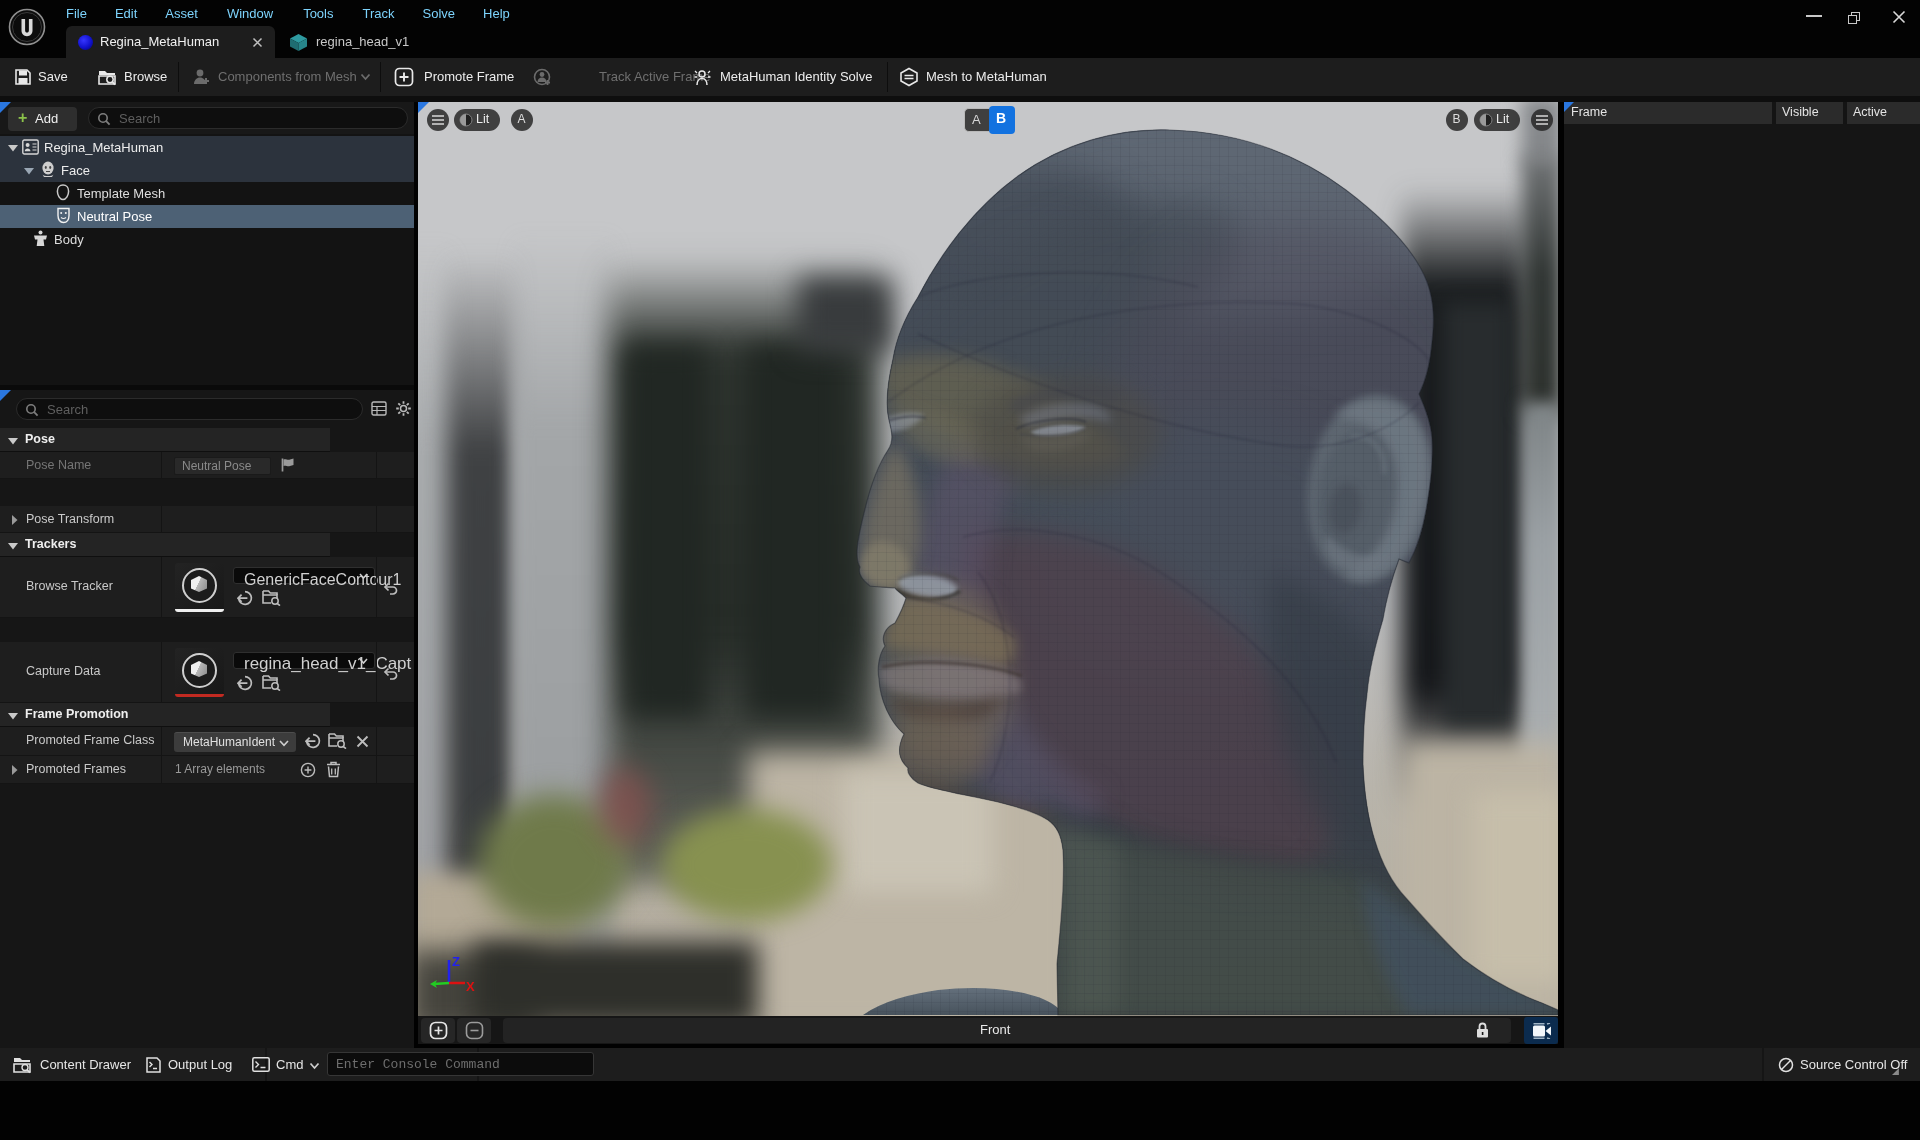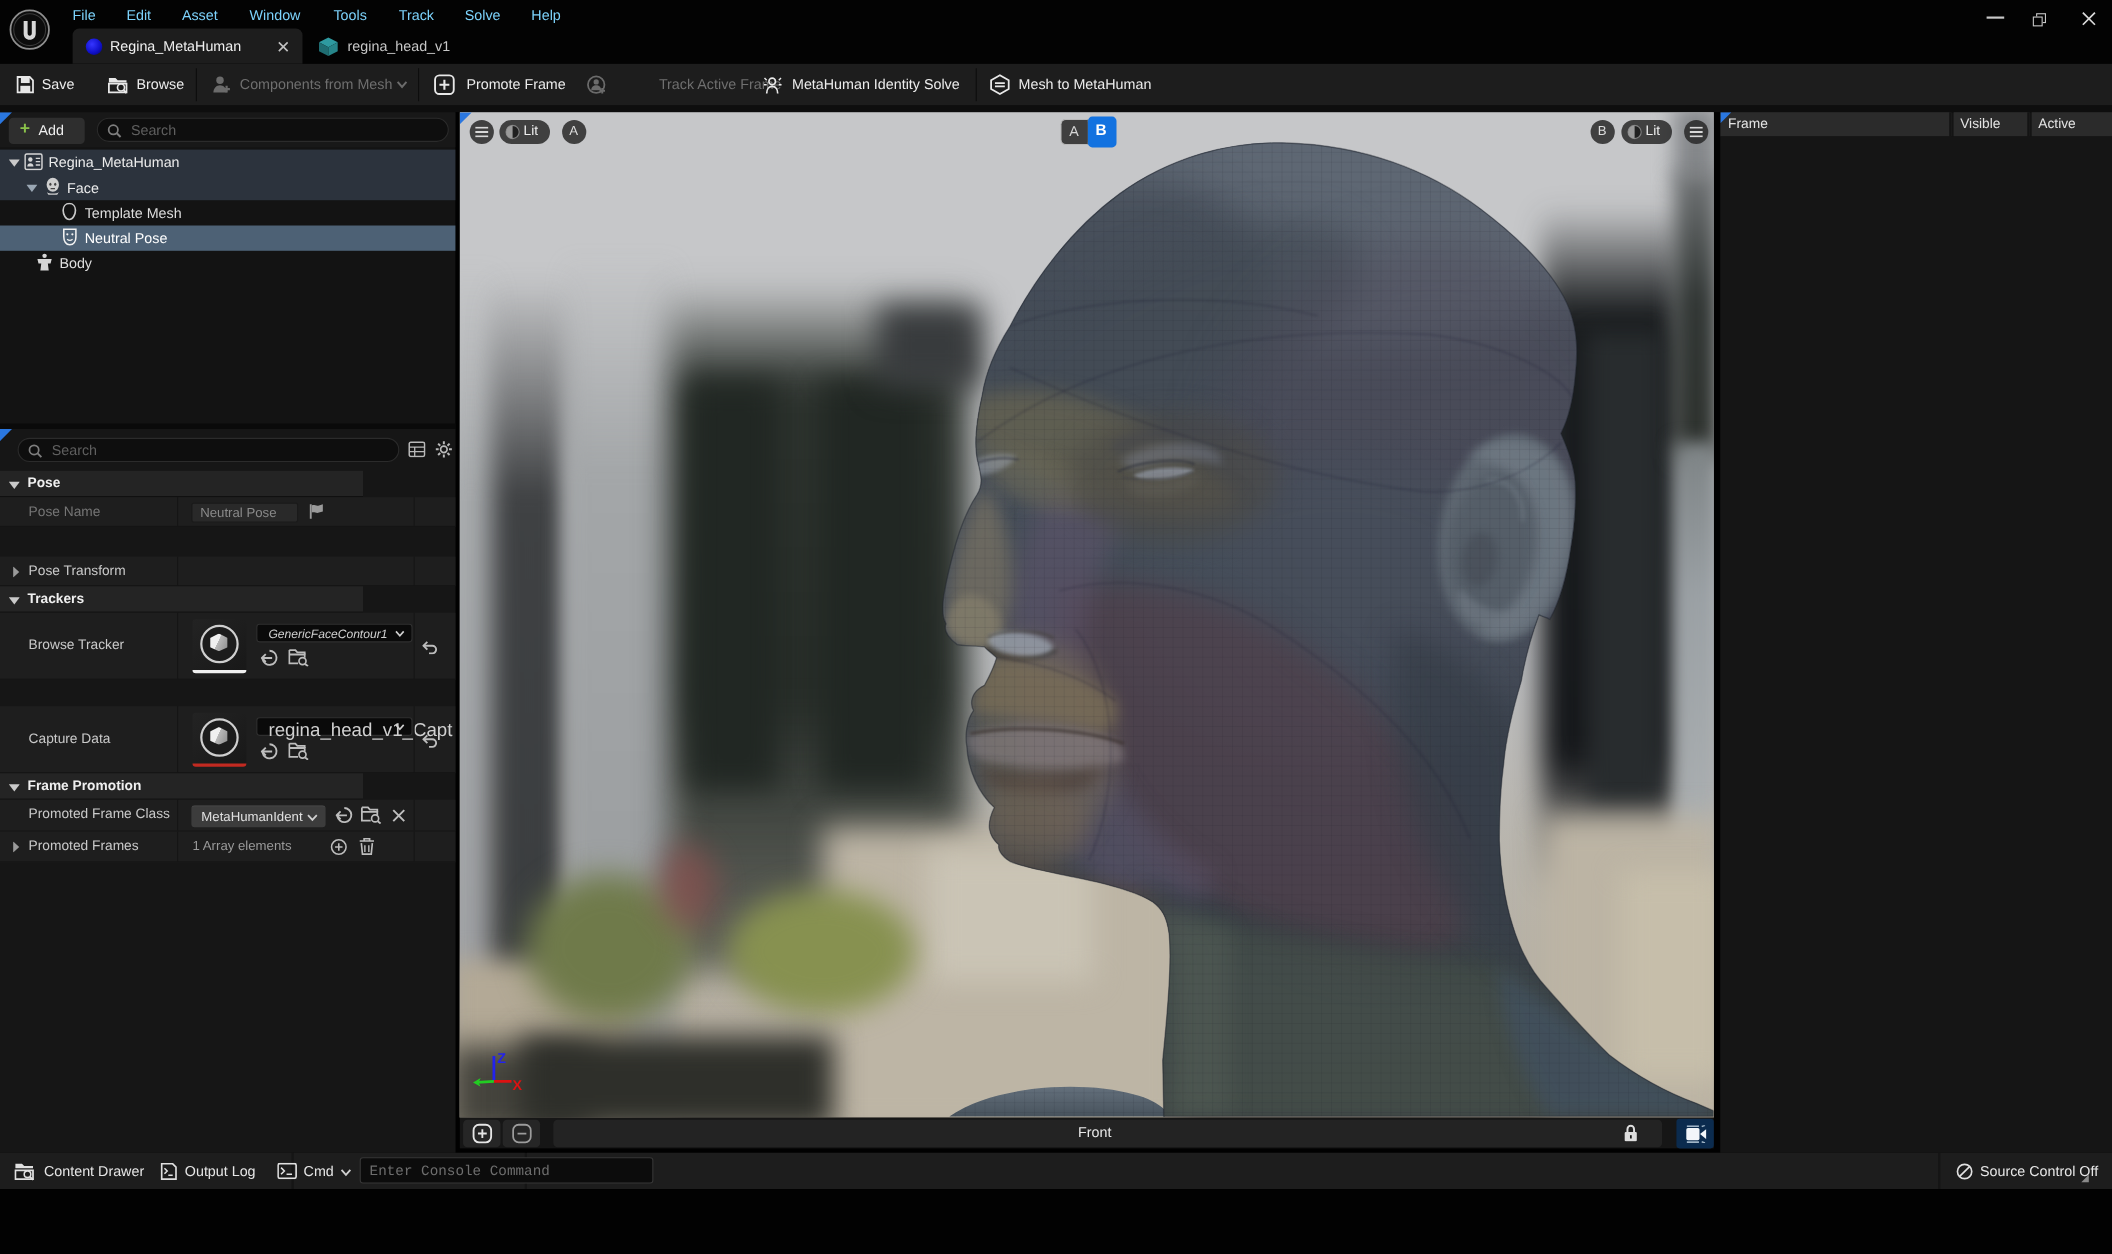--- a/index.html
+++ b/index.html
@@ -236,21 +236,21 @@
             </svg>
           <span class="htxt">Trackers</span>
         </div>
         <div class="abs row" style="top:129px;height:61px;">
           <span class="lab" style="top:22px;">Browse Tracker</span>
           <div class="abs thumb" style="left:175px;top:6px;">
             <div class="thumbinner"></div>
             <div class="abs" style="left:0;bottom:0;width:49px;height:3px;background:#f0f0f0;border-radius:0 0 3px 3px;"></div>
           </div>
           <div class="abs combo" style="left:233px;top:10px;width:142px;">
-            <span style="position:absolute;left:10px;top:3px;color:#d0d0d0;font-size:11px;font-style:italic;">GenericFaceContour1</span>
+            <span style="position:absolute;left:10px;top:3px;color:#d0d0d0;font-size:16px;">GenericFaceContour1</span>
             <svg class="abs" style="right:6px;top:5px;" width="9" height="7">
                 <path d="M1 1 L4.5 5 L8 1" fill="none" stroke="#cfcfcf" stroke-width="1.5"></path>
               </svg>
           </div>
           <svg class="abs icouse" style="left:237px;top:33px;" width="16" height="16" viewBox="0 0 16 16">
               <path d="M 8 1.6 a6.4 6.4 0 1 1-6.3 7.6" fill="none" stroke="#bdbdbd" stroke-width="1.7"></path>
               <path d="M1 8.2 h9 M6.8 4.6 L10.4 8.2 l-3.6 3.6" fill="none" stroke="#bdbdbd" stroke-width="1.7" transform="rotate(180 5.7 8.2)"></path>
             </svg>
           <svg class="abs" style="left:262px;top:32px;" width="19" height="17" viewBox="0 0 19 17">
               <path d="M1 2 h5.5 l1.8 2 H15 v2" fill="none" stroke="#bdbdbd" stroke-width="1.6"></path>

